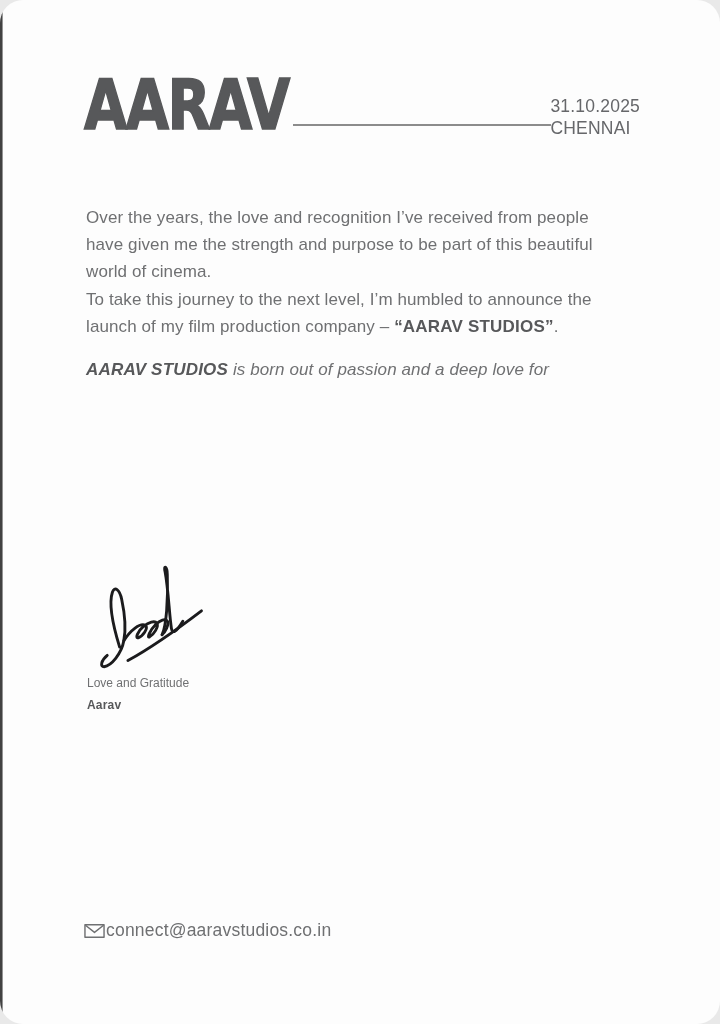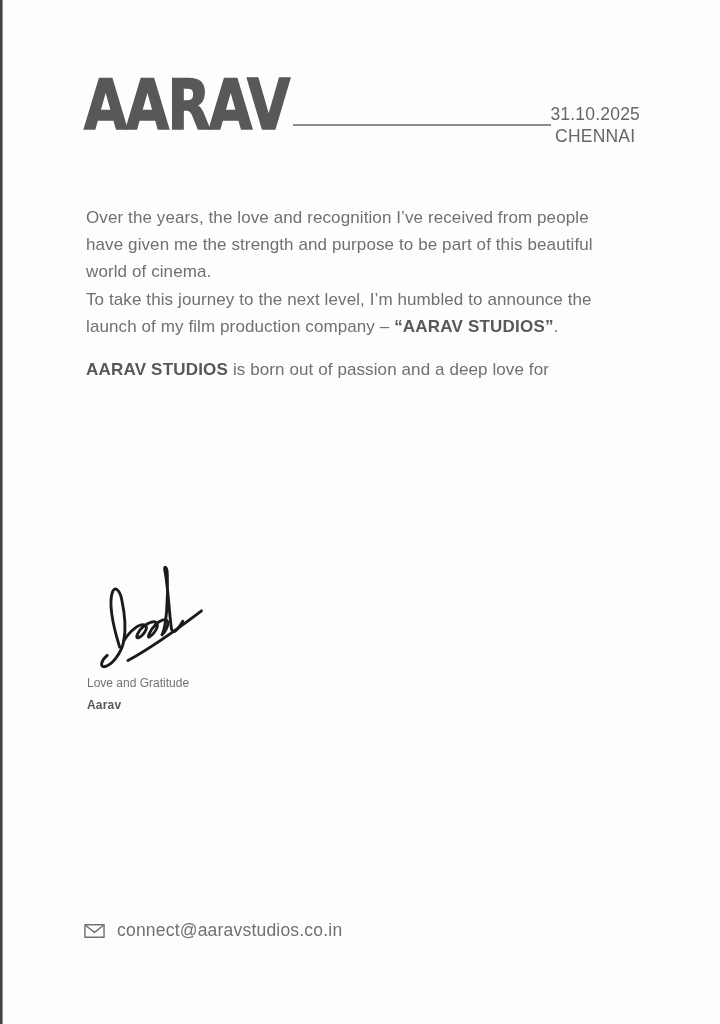--- a/index.html
+++ b/index.html
@@ -6,20 +6,21 @@
   body{
     font-family:"Liberation Sans","DejaVu Sans",sans-serif;
     background:#e9e9e9;
   }
   .page{
     position:relative;
     width:720px;height:1024px;
     margin:0 auto;
     background:var(--page_bg,#fdfdfd);
     overflow:hidden;
+    border-radius:23px;
   }
   .edge-line{
     position:absolute;left:0;top:0;bottom:0;width:3px;
     background:linear-gradient(to right, var(--edge_line,#424242) 60%, rgba(120,120,120,.35));
   }
   
   .logo{
     position:absolute;left:84px;top:70px;
     font-family:"DejaVu Sans","Liberation Sans",sans-serif;
     font-weight:bold;
@@ -29,37 +30,37 @@
     -webkit-text-stroke:1.6px var(--logo,#57585a);
     transform:scaleX(0.80);
     transform-origin:left top;
     white-space:nowrap;
   }
   .logo-underline{
     position:absolute;left:293px;top:124px;width:258px;height:2px;
     background:var(--underline,#8c8c8c);
   }
   .date-block{
-    position:absolute;right:80px;top:104px;
-    text-align:center;
+    position:absolute;right:80px;top:96px;
+    text-align:left;
     color:var(--muted_text,#66676a);
     font-size:17.5px;line-height:21.5px;
     letter-spacing:.2px;
   }
   
   .body-text{
     position:absolute;left:86px;top:204px;width:572px;
     color:var(--body_text,#6f7072);
     font-size:17px;line-height:27px;
     letter-spacing:.1px;
   }
   .para{margin:0;}
   .para-gap-1{margin-bottom:1px;}
   .para-gap-2{margin-bottom:16px;}
-  .para-gap-3{margin-bottom:35px;}
+  .para-gap-3{margin-bottom:35px;font-style:italic;}
   .multiline{white-space:pre-line;}
   .emph{
     font-weight:bold;
     color:var(--logo,#57585a);
     letter-spacing:.2px;
   }
   
   .signature{
     position:absolute;left:96px;top:558px;width:126px;height:116px;
   }
@@ -77,21 +78,21 @@
     font-size:12px;line-height:22px;
   }
   .closing-name{
     font-weight:bold;
     color:var(--logo,#57585a);
     letter-spacing:.2px;
   }
   
   .footer{
     position:absolute;left:84px;top:920px;
-    display:flex;align-items:center;gap:12px;
+    display:flex;align-items:center;gap:1px;
     color:var(--body_text,#6f7072);
     font-size:17.5px;
     letter-spacing:.2px;
   }
   .mail-icon{display:block;}
   .mail-icon rect,.mail-icon path{
     fill:none;
     stroke:var(--body_text,#6f7072);
     stroke-width:1.5;
     stroke-linejoin:round;

